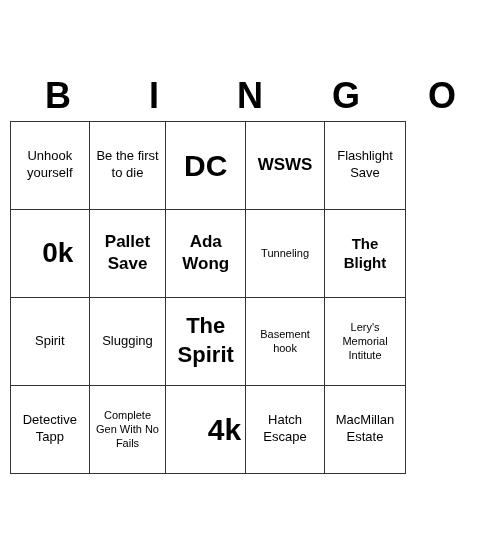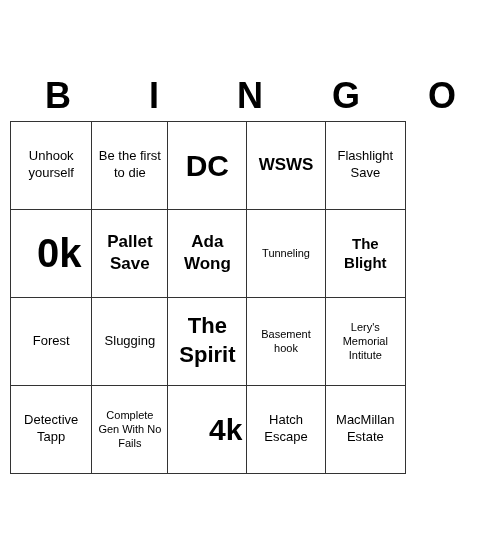--- a/index.html
+++ b/index.html
@@ -59,28 +59,28 @@
     </thead>
     <tbody>
     <tr>
           <td style="font-size: 13px;">Unhook yourself</td>
           <td style="font-size: 13px;">Be the first to die</td>
           <td style="font-size: 30px; font-weight: bold;">DC</td>
           <td style="font-size: 17px; font-weight: bold;">WSWS</td>
           <td style="font-size: 13px;">Flashlight Save</td>
         </tr>
         <tr>
-          <td style="font-size: 40px; font-weight: bold; padding-left: 20px;">0k</td>
+          <td style="font-size: 28px; font-weight: bold; padding-left: 20px;">0k</td>
           <td style="font-size: 17px; font-weight: bold;">Pallet Save</td>
           <td style="font-size: 17px; font-weight: bold; margin-left: 9px;">Ada Wong</td>
           <td style="font-size: 11px;">Tunneling</td>
           <td style="font-size: 15px; font-weight: bold;">The Blight</td>
         </tr>
         <tr>
-          <td style="font-size: 13px;">Forest</td>
+          <td style="font-size: 13px;">Spirit</td>
           <td style="font-size: 13px;">Slugging</td>
           <td style="font-size: 22px; font-weight: bold;">The Spirit</td>
           <td style="font-size: 11px;">Basement hook</td>
           <td style="font-size: 11px;">Lery's Memorial Intitute</td>
         </tr>
         <tr>
           <td style="font-size: 13px;">Detective Tapp</td>
           <td style="font-size: 11px;">Complete Gen With No Fails</td>
           <td style="font-size: 30px; font-weight: bold; text-align: right;">4k</td>
           <td style="font-size: 13px;">Hatch Escape</td>

